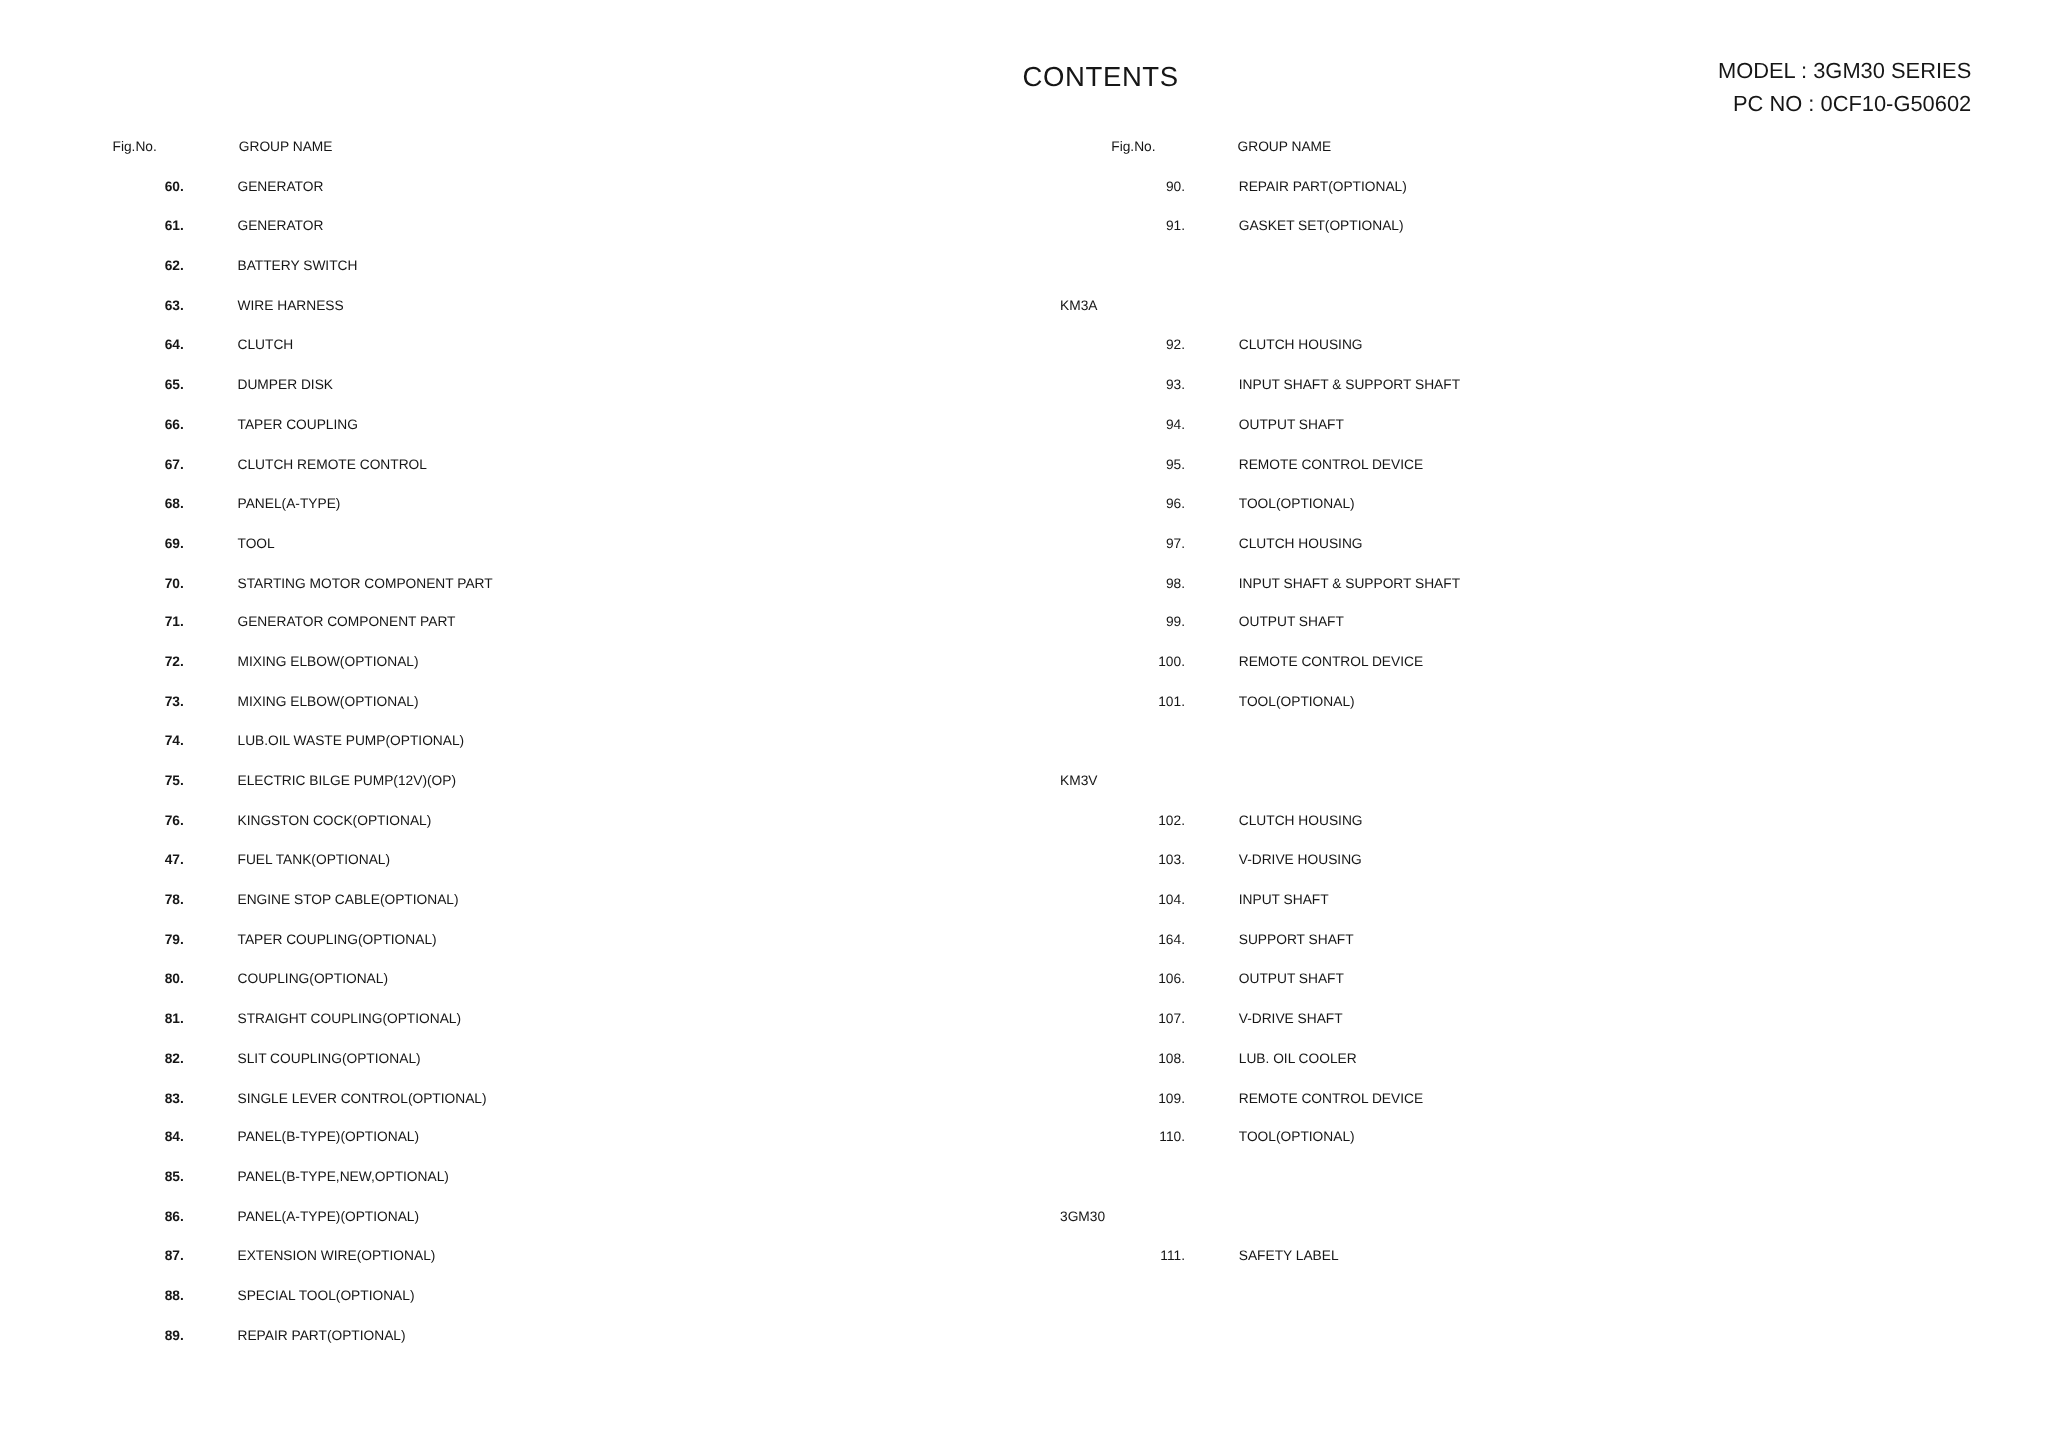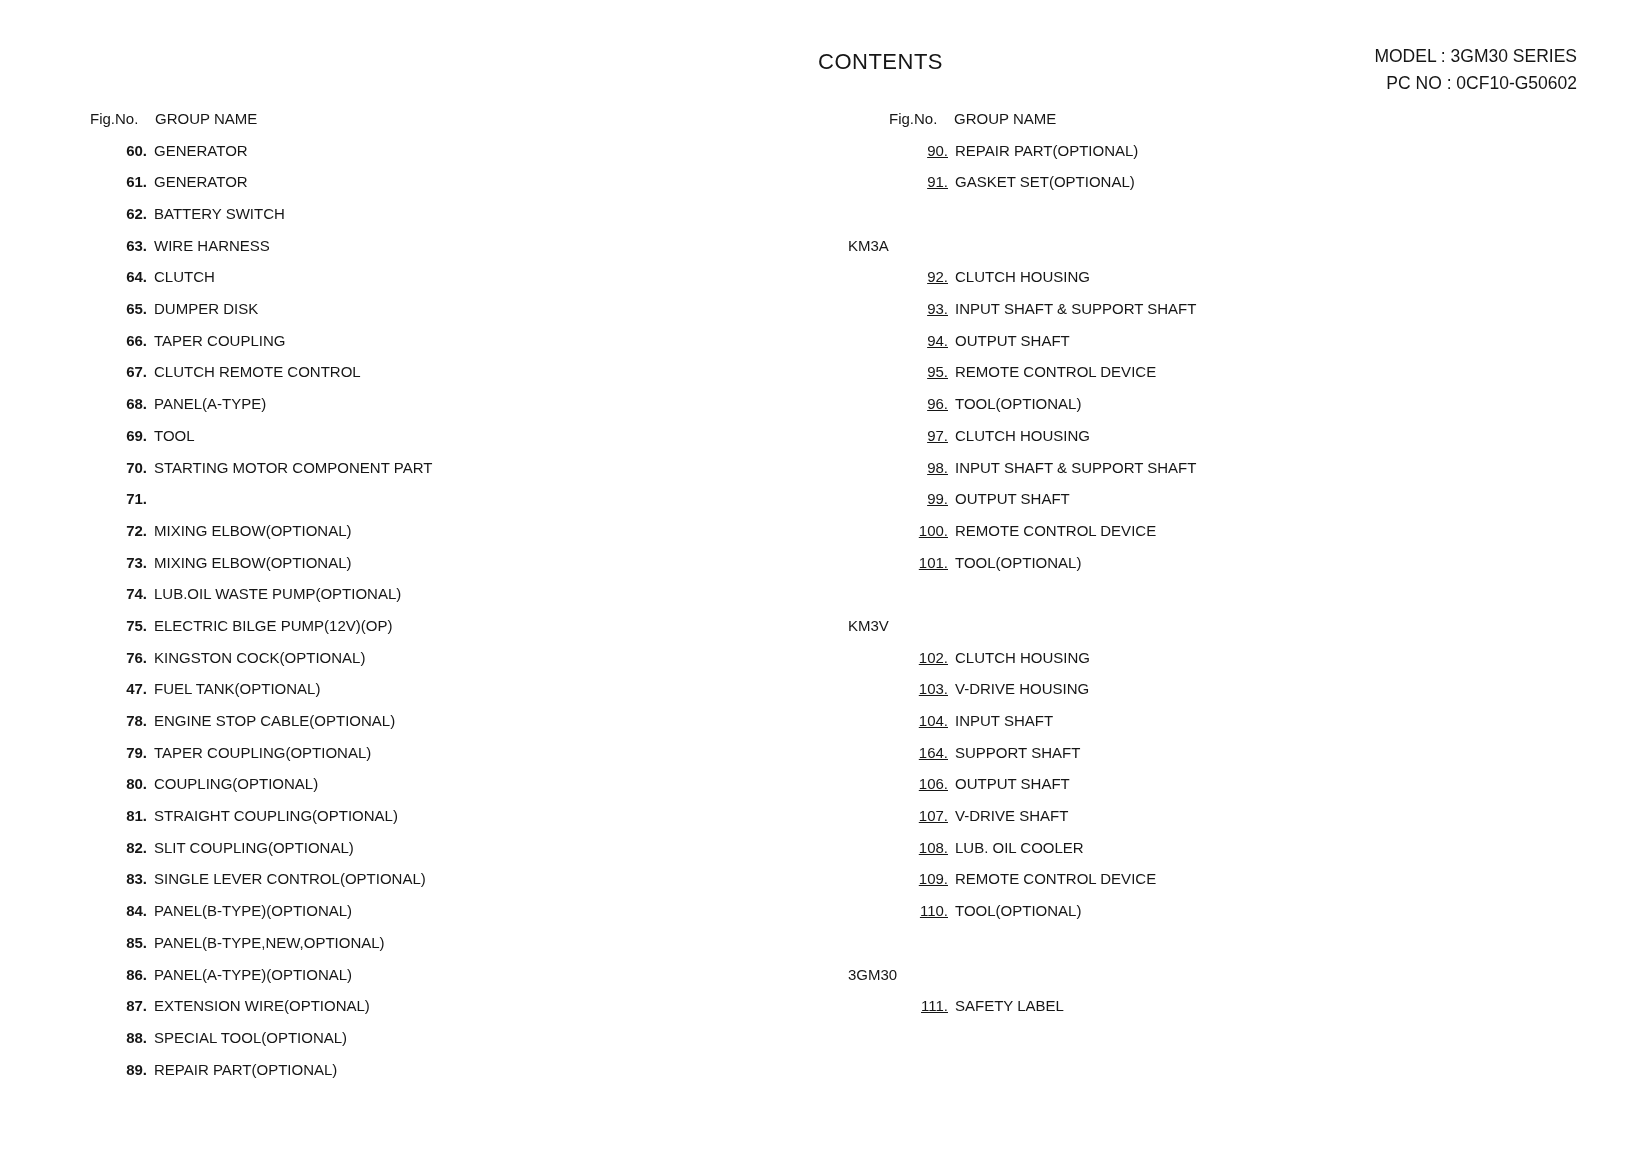--- a/index.html
+++ b/index.html
@@ -23,29 +23,29 @@
     text-align: right; font-size: 17.5px; line-height: 27px;
     white-space: nowrap;
   }
 
   .col { position: absolute; top: 103px; }
   .col-left  { left: 90px; }
   .col-right { left: 848px; }
 
   .row {
     height: 31.7px; line-height: 31.7px;
-    display: flex; align-items: flex-end;
-    font-size: 15px; white-space: nowrap;
+    display: flex; align-items: center;
+    font-size: 11px; white-space: nowrap; gap: 36px;
   }
   .row.header .fig { display: inline-block; width: 65px; }
   .col-right .row.header { padding-left: 41px; }
 
   .row.item .no { display: inline-block; text-align: right; }
   .col-left  .row.item .no { width: 57px; font-weight: bold; }
-  .col-right .row.item .no { width: 100px; text-decoration: underline; }
+  .col-right .row.item .no { width: 100px; }
   .row.item .nm { margin-left: 7px; }
 
   .row.section .sec { display: inline-block; }
   .row.spacer { }
 </style>
 </head>
 <body style="background: rgb(255, 255, 255); color: rgb(22, 22, 22);">
 
 <div class="page">
 
@@ -101,20 +101,21 @@
         <div class="row item">
           <span class="no">69.</span>
           <span class="nm">TOOL</span>
         </div>
         <div class="row item">
           <span class="no">70.</span>
           <span class="nm">STARTING MOTOR COMPONENT PART</span>
         </div>
         <div class="row item">
           <span class="no">71.</span>
+          <span class="nm">GENERATOR COMPONENT PART</span>
         </div>
         <div class="row item">
           <span class="no">72.</span>
           <span class="nm">MIXING ELBOW(OPTIONAL)</span>
         </div>
         <div class="row item">
           <span class="no">73.</span>
           <span class="nm">MIXING ELBOW(OPTIONAL)</span>
         </div>
         <div class="row item">

